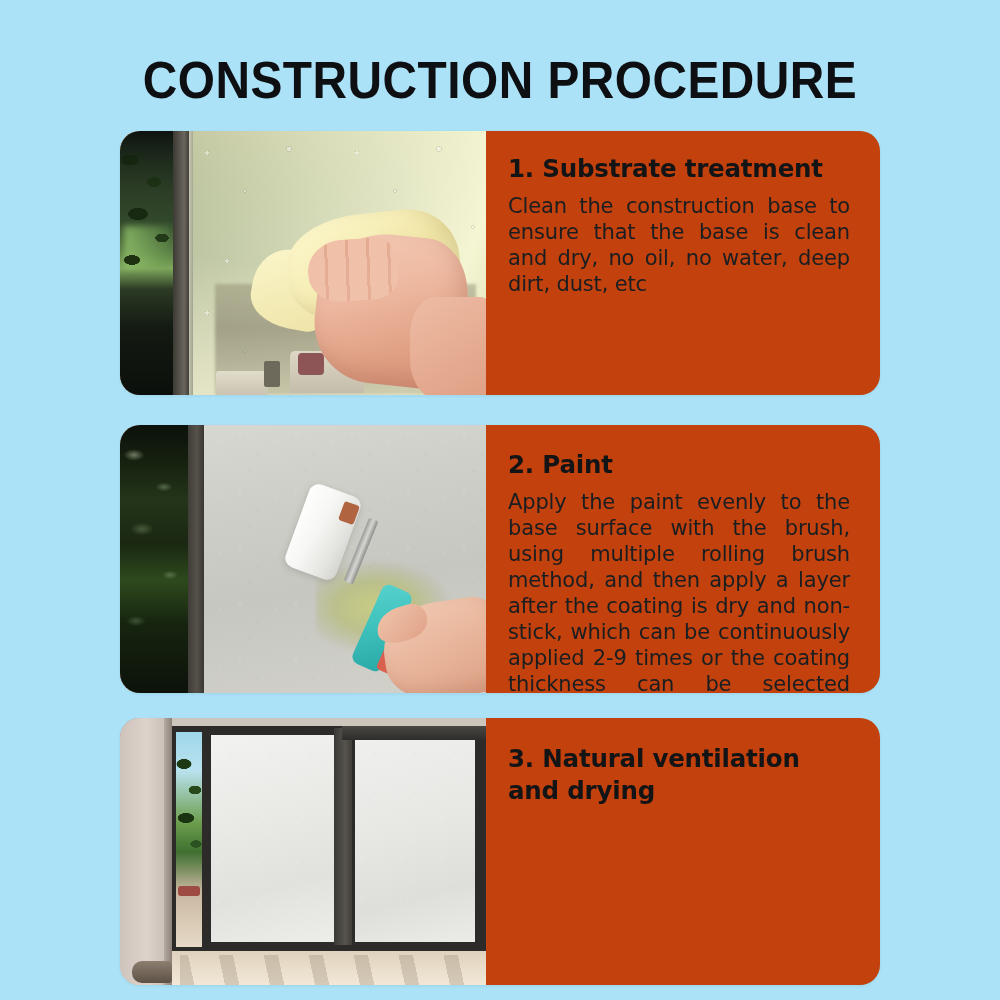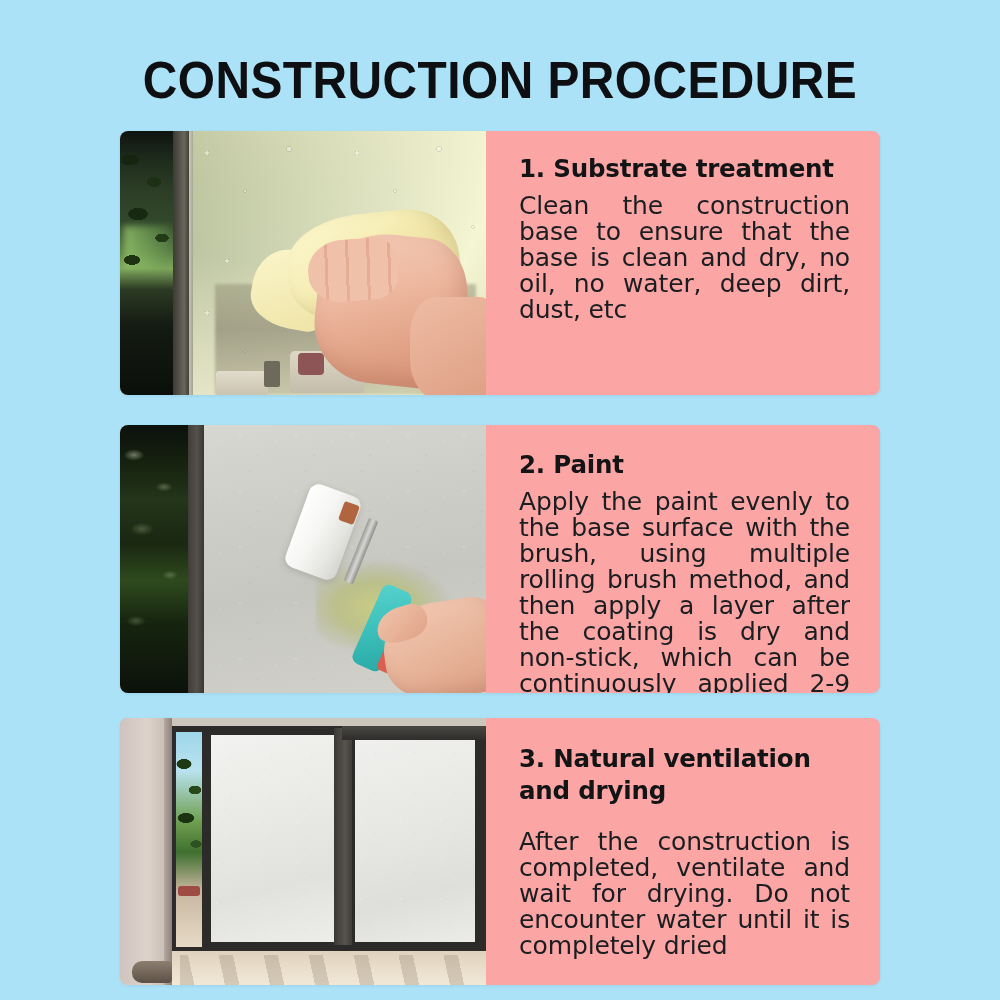--- a/index.html
+++ b/index.html
@@ -36,27 +36,26 @@
     color: #0d0f12;
     transform: scaleX(0.92);
     transform-origin: center top;
     line-height: 58px;
     white-space: nowrap;
   }
 
   
   .card {
     position: absolute;
-    background: #fca5a5;
-    border-radius: 8px;
+    background: #c2410c;
+    border-radius: 20px;
     overflow: hidden;
     display: flex;
     flex-direction: row;
     box-shadow: 0 1px 3px rgba(30,80,110,0.09);
-    gap: 11px;
   }
   #card-1 { left: 120px; top: 131px; width: 760px; height: 264px; }
   #card-2 { left: 120px; top: 425px; width: 760px; height: 268px; }
   #card-3 { left: 120px; top: 718px; width: 760px; height: 267px; }
 
   .card-photo {
     position: relative;
     width: 366px;
     height: 100%;
     flex: 0 0 366px;
@@ -77,21 +76,21 @@
     font-size: 24.5px;
     line-height: 32px;
     color: #121416;
     margin: 0 0 8px 0;
     letter-spacing: -0.2px;
   }
   #card-3 .card-heading { margin-bottom: 22px; }
 
   .card-text {
     font-family: "DejaVu Sans", sans-serif;
-    font-size: 25px;
+    font-size: 21px;
     line-height: 26px;
     color: #1b1e21;
     margin: 0;
     text-align: justify;
     text-justify: inter-word;
     letter-spacing: -0.15px;
   }
 
   
   .p1-base {
@@ -440,17 +439,16 @@
       <div class="p3-panel-b">
         <div class="p3-frost-tex"></div>
       </div>
       <div class="p3-header-bar"></div>
       <div class="p3-wall"></div>
       <div class="p3-wall-edge"></div>
       <div class="p3-doorstop"></div>
     </div>
     <div class="card-body">
       <h2 class="card-heading">3. Natural ventilation and drying</h2>
-      <p class="card-text">After the construction is completed, ventilate and wait for drying. Do not encounter water until it is completely dried</p>
     </div>
   </div>
 
 </div>
 
 </body></html>

